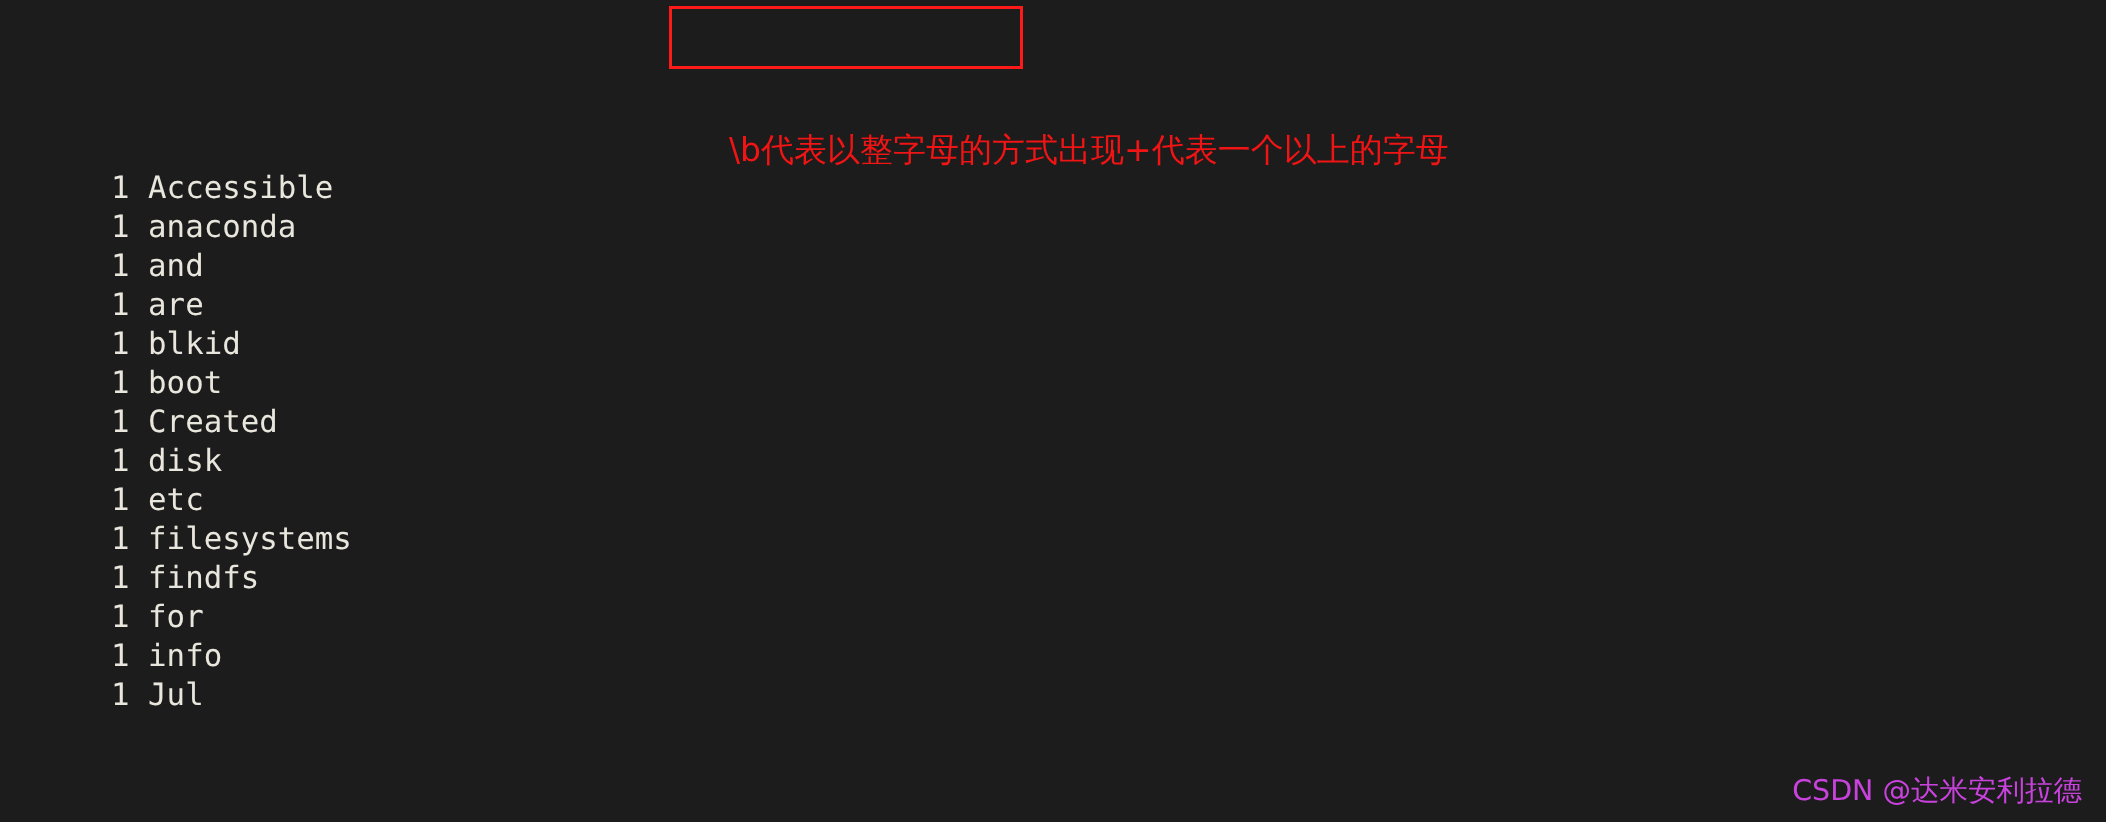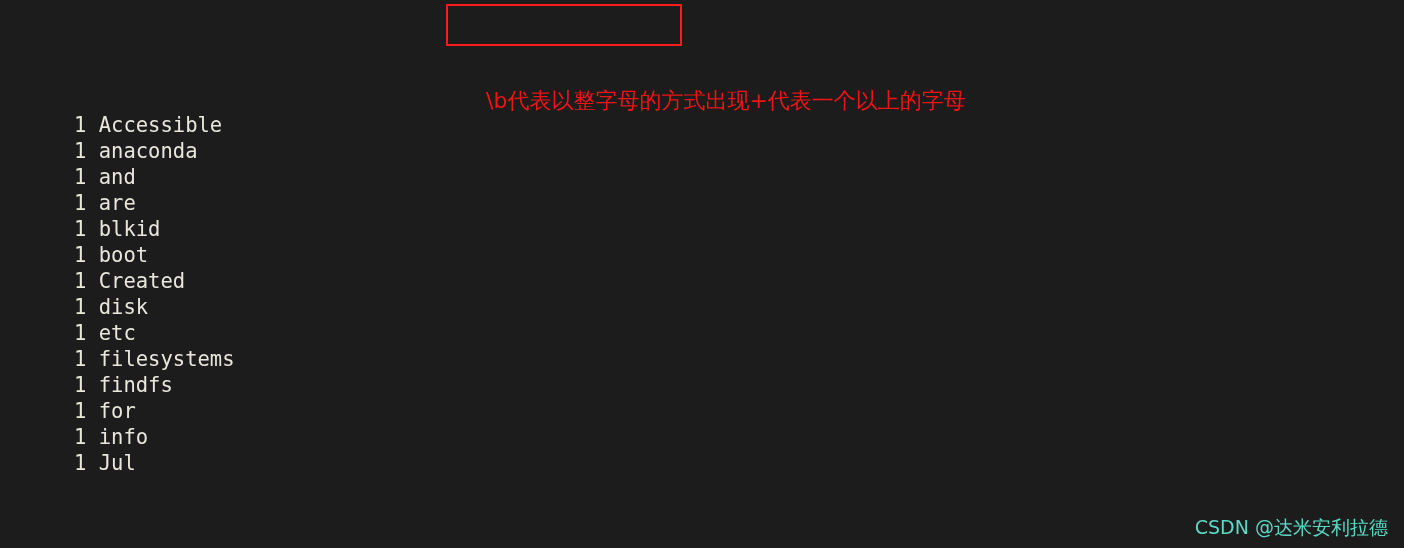--- a/index.html
+++ b/index.html
@@ -83,15 +83,15 @@
 
   <div id="screen">
     <div class="term-line ghost-line"></div>
     <div id="output-lines"><div class="term-line">      1 Accessible</div><div class="term-line">      1 anaconda</div><div class="term-line">      1 and</div><div class="term-line">      1 are</div><div class="term-line">      1 blkid</div><div class="term-line">      1 boot</div><div class="term-line">      1 Created</div><div class="term-line">      1 disk</div><div class="term-line">      1 etc</div><div class="term-line">      1 filesystems</div><div class="term-line">      1 findfs</div><div class="term-line">      1 for</div><div class="term-line">      1 info</div><div class="term-line">      1 Jul</div></div>
   </div>
 
   <div id="regex-highlight-box" style="border-color: rgb(255, 26, 26);"></div>
 
   <div id="annotation" style="color: rgb(240, 20, 20);">\b代表以整字母的方式出现+代表一个以上的字母</div>
 
-  <div id="watermark" style="color: #5eead4;">CSDN @达米安利拉德</div>
+  <div id="watermark" style="color: #d946ef;">CSDN @达米安利拉德</div>
 
 </div>
 
 </body></html>

